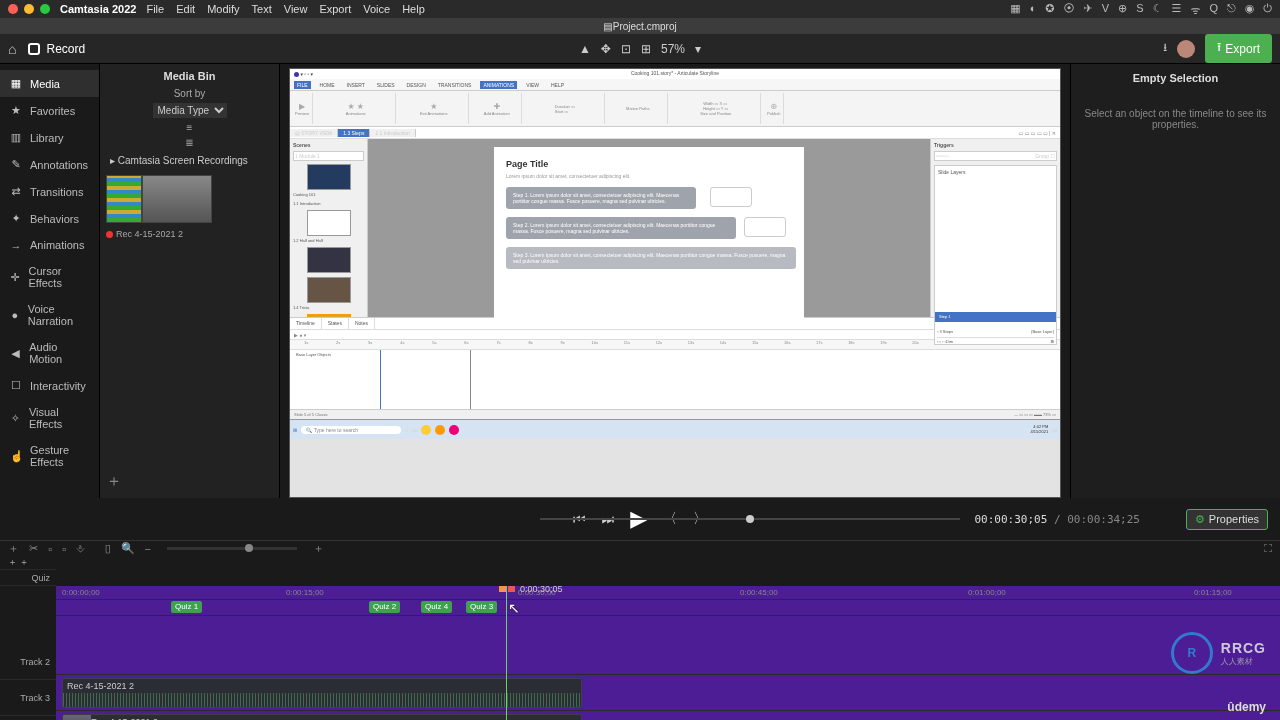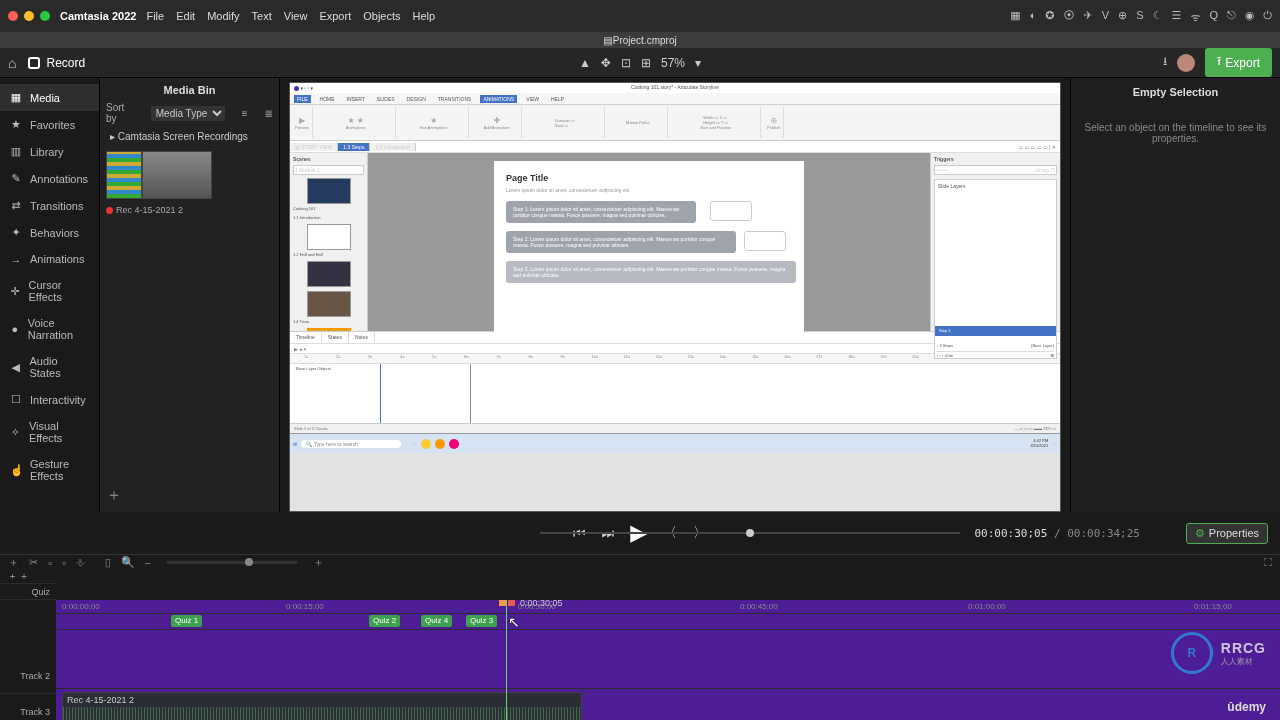--- a/index.html
+++ b/index.html
@@ -1,19 +1,19 @@
 <!DOCTYPE html>
 <html><head>
 <meta charset="utf-8">
 <style>
 html,body{margin:0;padding:0;width:1280px;height:720px;background:#000;font-family:Helvetica,Arial,sans-serif;color:#ccc;overflow:hidden;font-size:11px;}
 *{box-sizing:border-box;}
 
 
-.macbar{height:32px;background:#2a2a2a;display:flex;align-items:center;padding:0 8px;font-size:11px;}
+.macbar{height:18px;background:#2a2a2a;display:flex;align-items:center;padding:0 8px;font-size:11px;}
 .macbar .app{font-weight:600;margin-right:10px;color:#fff;}
 .macbar .mitem{margin-right:12px;color:#ddd;}
 .macbar .tray{margin-left:auto;display:flex;gap:9px;color:#bbb;}
 .traffic{display:inline-flex;gap:6px;margin-right:10px;}
 .tl{width:10px;height:10px;border-radius:50%;}
 .tl.r{background:#ff5f57;} .tl.y{background:#febc2e;} .tl.g{background:#28c840;}
 
 
 .titlebar{height:16px;background:#3c3c3c;display:flex;align-items:center;justify-content:center;font-size:10px;color:#ddd;}
 
@@ -32,21 +32,21 @@
 
 
 .sidebar{width:100px;background:#1a1a1a;border-right:1px solid #000;display:flex;flex-direction:column;padding-top:6px;}
 .side-item{display:flex;align-items:center;gap:8px;padding:7px 10px;font-size:11px;color:#bbb;cursor:pointer;}
 .side-item.active{background:#2f2f2f;color:#fff;}
 .side-ico{width:12px;text-align:center;}
 
 
 .mediabin{width:180px;background:#222;border-right:1px solid #000;padding:6px;display:flex;flex-direction:column;}
 .mediabin h3{margin:0 0 6px;font-size:11px;text-align:center;color:#ddd;font-weight:600;}
-.sortrow{display:flex;align-items:center;gap:17px;font-size:10px;color:#aaa;margin-bottom:4px;}
+.sortrow{display:flex;align-items:center;gap:4px;font-size:10px;color:#aaa;margin-bottom:4px;flex-direction:column;}
 .sortrow select{flex:1;background:#333;border:none;color:#ccc;font-size:10px;padding:1px;}
 .folder{font-size:10px;padding:3px 4px;color:#ccc;}
 .thumbwrap{margin-top:6px;}
 .thumb{width:70px;height:48px;background:linear-gradient(#888,#555);border:1px solid #444;display:inline-block;}
 .thumb-stripes{width:36px;height:48px;background:#222;border:1px solid #444;display:inline-block;background-image:repeating-linear-gradient(0deg,#3a3 0 4px,#38c 4px 8px,#ca3 8px 12px);}
 .clipname{font-size:9px;color:#aaa;margin-top:4px;display:flex;align-items:center;gap:3px;}
 .reddot{width:7px;height:7px;border-radius:50%;background:#e33;}
 .mediabin .plus{margin-top:auto;color:#888;font-size:16px;}
 
 
@@ -166,21 +166,21 @@
     <span class="tl y"></span>
     <span class="tl g"></span>
   </span>
   <span class="app">Camtasia 2022</span>
   <span class="mitem">File</span>
   <span class="mitem">Edit</span>
   <span class="mitem">Modify</span>
   <span class="mitem">Text</span>
   <span class="mitem">View</span>
   <span class="mitem">Export</span>
-  <span class="mitem">Objects</span>
+  <span class="mitem">Voice</span>
   <span class="mitem">Help</span>
   <span class="tray">
     <span>▦</span>
       <span>◐</span>
     <span>✪</span>
       <span>⦿</span>
     <span>✈</span>
       <span>V</span>
     <span>⊕</span>
       <span>S</span>
@@ -257,21 +257,21 @@
     <div class="side-item">
         <span class="side-ico">✛</span>
         <span>Cursor Effects</span>
       </div>
     <div class="side-item">
         <span class="side-ico">●</span>
         <span>Voice Narration</span>
       </div>
     <div class="side-item">
         <span class="side-ico">◀</span>
-        <span>Audio States</span>
+        <span>Audio Motion</span>
       </div>
     <div class="side-item">
         <span class="side-ico">☐</span>
         <span>Interactivity</span>
       </div>
     <div class="side-item">
         <span class="side-ico">✧</span>
         <span>Visual Effects</span>
       </div>
     <div class="side-item">

